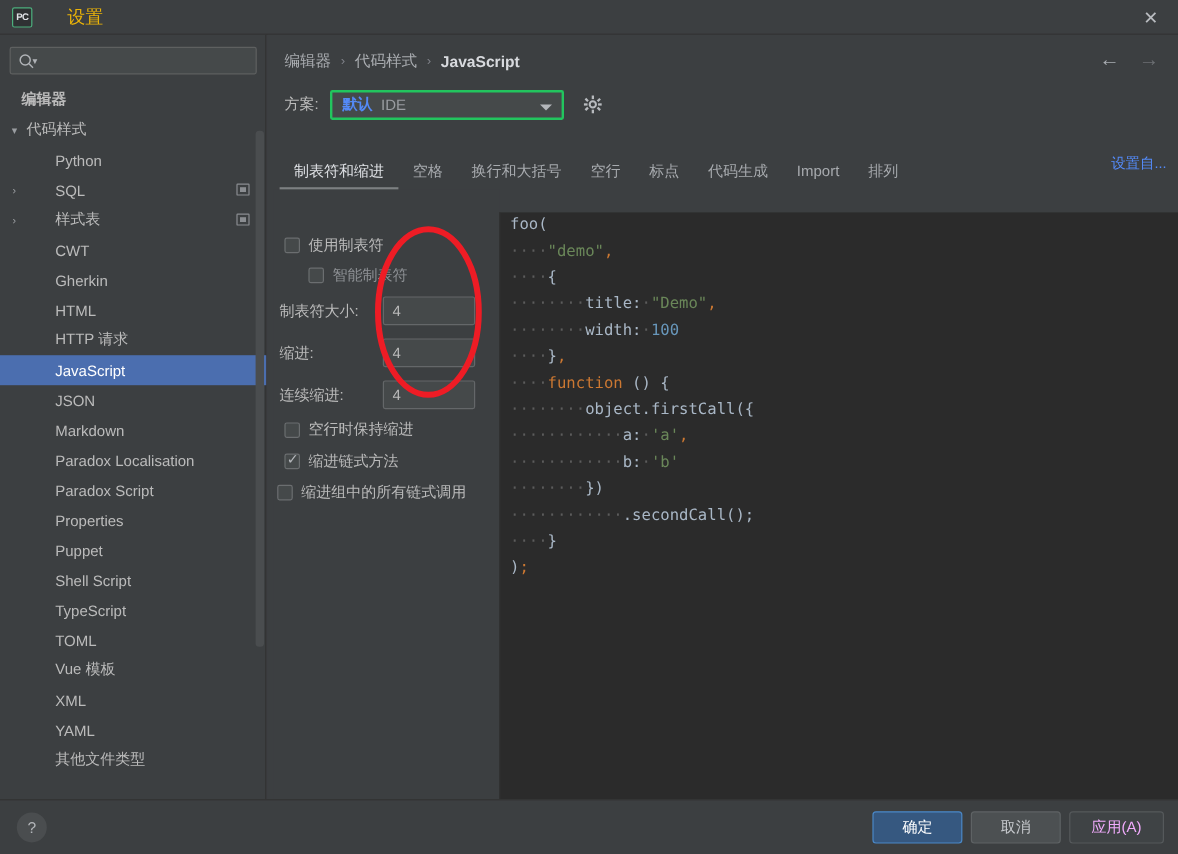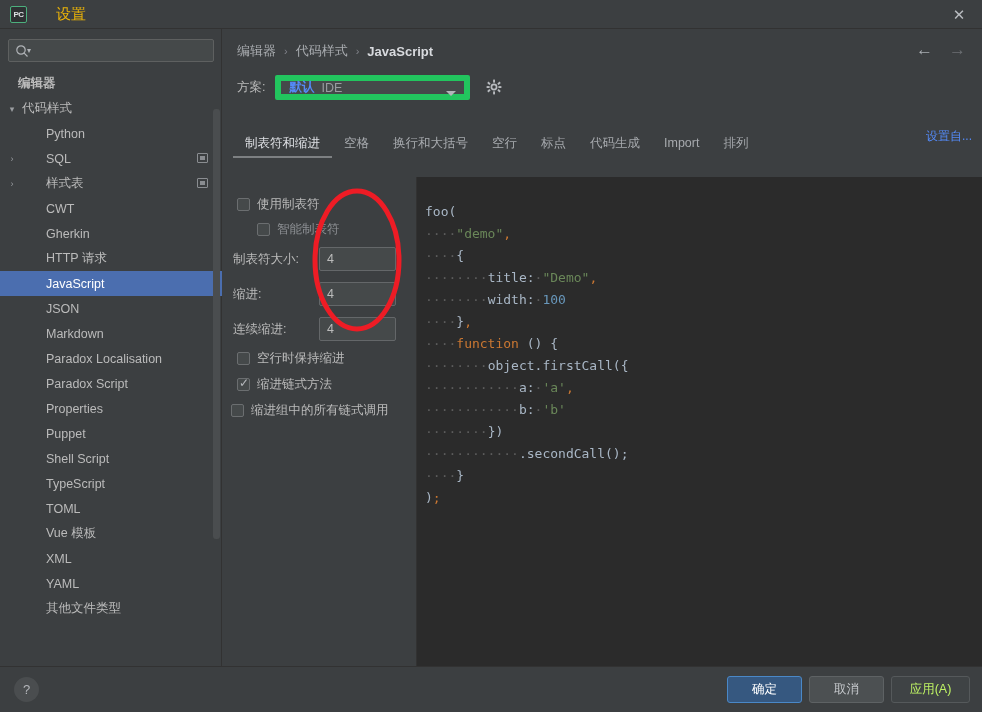--- a/index.html
+++ b/index.html
@@ -86,21 +86,21 @@
   .nav-arrow.fwd { color: #6c6f73; }
   .config-link {
     position: absolute; right: 10px; top: 99px;
     color: #548af7; font-size: 12px;
   }
 
   .scheme-row { position: absolute; left: 14px; top: 46px; display: flex; align-items: center; }
   .scheme-label { color: #bbbbbb; font-size: 12.5px; margin-right: 10px; }
   .scheme-select {
     width: 195px; height: 25px; background: #45494a;
-    border: 6px solid #22c55e; border-radius: 2px;
+    border: 2px solid #22c55e; border-radius: 2px;
     display: flex; align-items: center; position: relative;
   }
   .scheme-val { margin-left: 8px; color: #548af7; font-size: 12.5px; font-weight: bold; }
   .scheme-sub { margin-left: 7px; color: #9a9da1; font-size: 12.5px; }
   .scheme-caret {
     position: absolute; right: 8px; top: 10px;
     width: 0; height: 0; border-left: 5px solid transparent;
     border-right: 5px solid transparent; border-top: 5px solid #b3b6ba;
   }
   .gear { margin-left: 16px; display: flex; align-items: center; }
@@ -140,21 +140,21 @@
     width: 77px; height: 24px; background: #45494a;
     border: 1px solid #646769; border-radius: 2px;
     color: #bbbbbb; font-size: 12.5px; padding-left: 7px;
     outline: none; font-family: "Liberation Sans", sans-serif;
   }
 
   
   .code-panel {
     position: absolute; left: 193px; top: 148px; width: 566px; height: 489px;
     background: #2b2b2b; border-left: 1px solid #323232;
-    padding: 24px 0 0 8px; overflow: hidden;
+    padding: 0 0 0 8px; overflow: hidden;
   }
   .code-line {
     font-family: "DejaVu Sans Mono", monospace; font-size: 13px;
     line-height: 22px; white-space: pre; color: #a9b7c6;
   }
   .ws { color: #5c5c5c; }
   .t-def { color: #a9b7c6; }
   .t-str { color: #6a8759; }
   .t-num { color: #6897bb; }
   .t-kw  { color: #cc7832; }
@@ -174,21 +174,21 @@
     border-radius: 50%; background: #4a4d4f; color: #b3b6ba;
     font-size: 13px; display: flex; align-items: center; justify-content: center;
   }
   .btn {
     position: absolute; top: 9px; height: 27px; min-width: 75px;
     border-radius: 3px; font-size: 12.5px;
     display: flex; align-items: center; justify-content: center;
     border: 1px solid #5e6264; background: #4c5052; color: #c8cbcf;
   }
   .btn.primary { background: #365880; border-color: #4a88c7; color: #ffffff; }
-  .btn.disabled { color: #bef264; background: #3f4345; border-color: #55595b; }
+  .btn.disabled { color: #f0abfc; background: #3f4345; border-color: #55595b; }
 </style>
 </head>
 <body>
 
 <div class="window">
 
   <div class="titlebar">
     <div class="app-logo">PC</div>
     <div class="title-text">设置</div>
     <div class="close-btn">✕</div>
@@ -228,20 +228,24 @@
           <span class="lbl" style="margin-left: 28px;">样式表</span>
           <span class="badge-icon"></span>
         </div>
         <div class="tree-row">
           <span class="arrow"></span>
           <span class="lbl" style="margin-left: 28px;">CWT</span>
         </div>
         <div class="tree-row">
           <span class="arrow"></span>
           <span class="lbl" style="margin-left: 28px;">Gherkin</span>
+        </div>
+        <div class="tree-row">
+          <span class="arrow"></span>
+          <span class="lbl" style="margin-left: 28px;">HTML</span>
         </div>
         <div class="tree-row">
           <span class="arrow"></span>
           <span class="lbl" style="margin-left: 28px;">HTTP 请求</span>
         </div>
         <div class="tree-row selected">
           <span class="arrow"></span>
           <span class="lbl" style="margin-left: 28px;">JavaScript</span>
         </div>
         <div class="tree-row">

